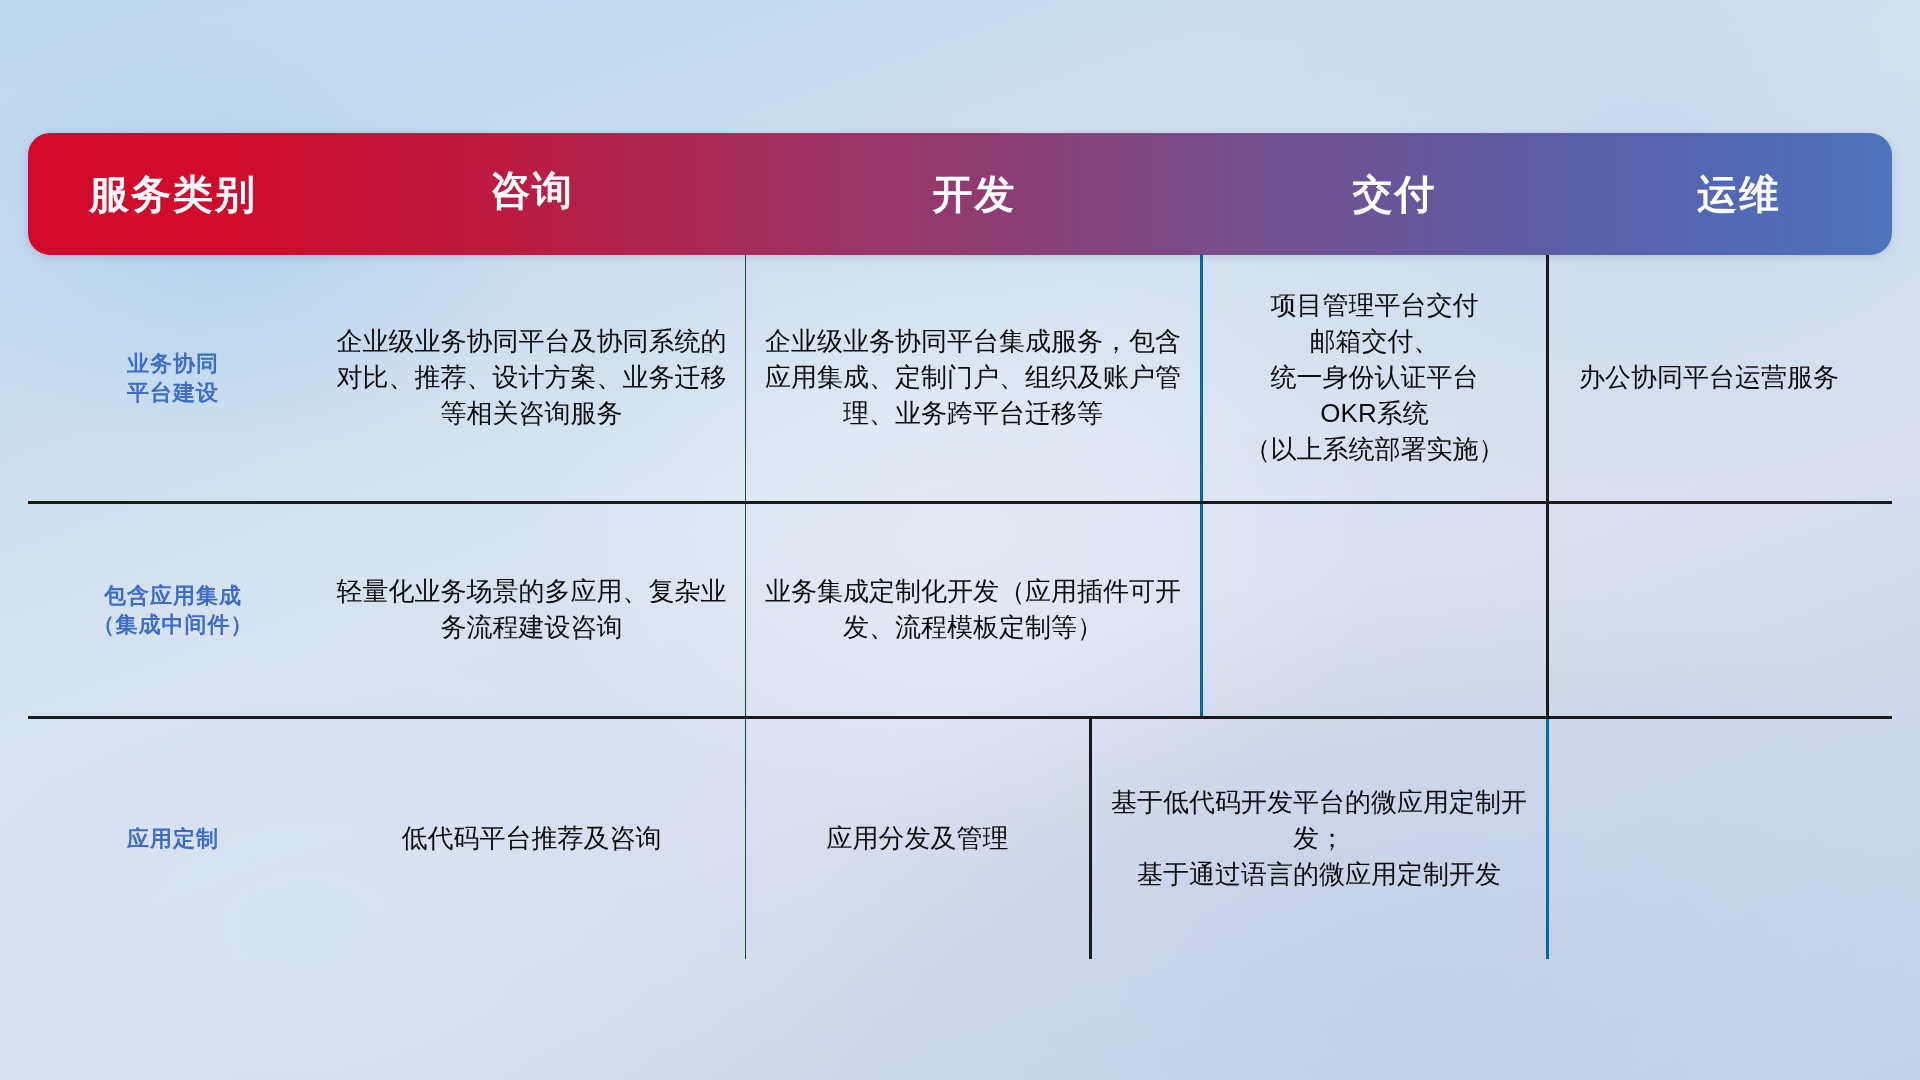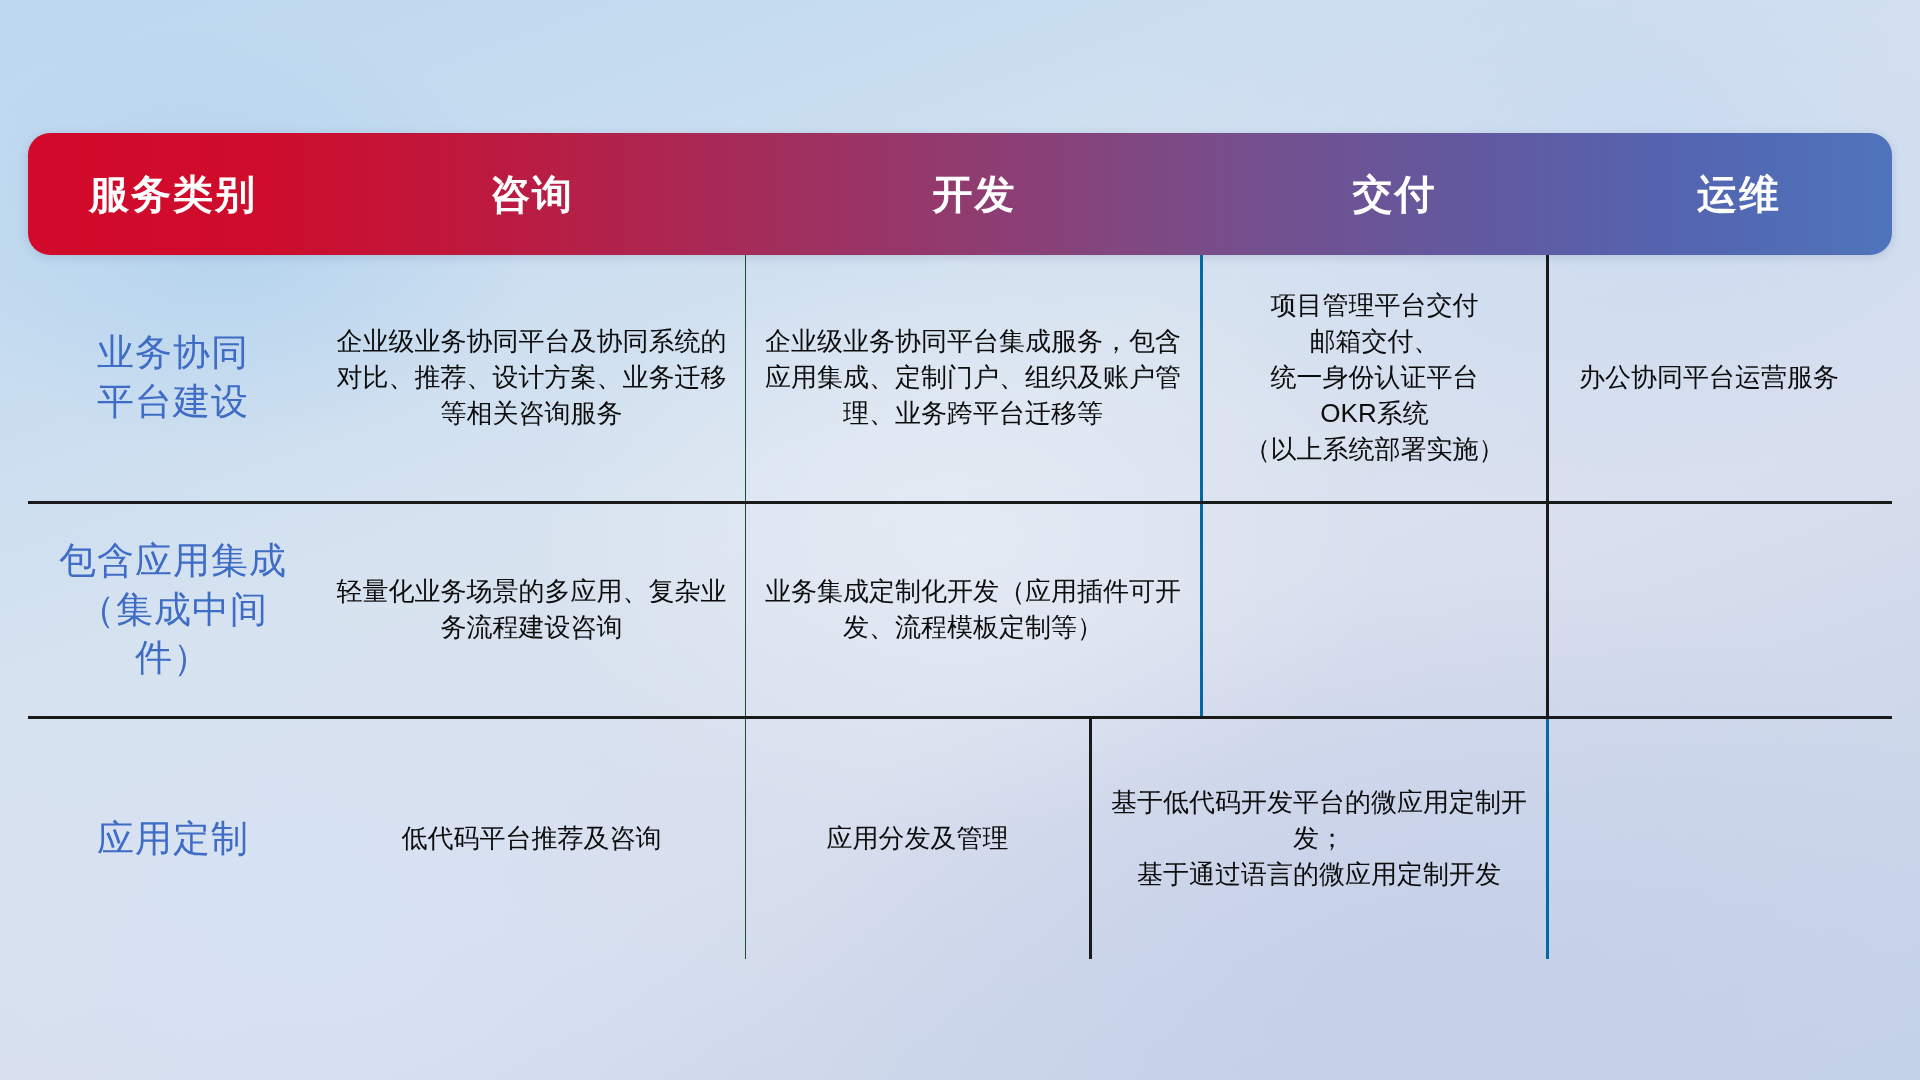--- a/index.html
+++ b/index.html
@@ -67,21 +67,21 @@
     color: #ffffff;
     font-size: 40px;
     font-weight: bold;
     letter-spacing: 2px;
     text-align: center;
     line-height: 1;
     white-space: nowrap;
     user-select: none;
   }
   .hcell.c0 { width: 290px; }
-  .hcell.c1 { width: 428px; }
+  .hcell.c1 { width: 428px; font-family: Liberation Mono, monospace; }
   .hcell.c2 { width: 457px; }
   .hcell.c3 { width: 383px; }
   .hcell.c4 { width: 306px; }
 
   
   #table-body {
     position: relative;
     width: 100%;
   }
   .trow {
@@ -104,22 +104,22 @@
     color: #0d0d0d;
   }
   .cell.c0 { width: 290px; }
   .cell.c1 { width: 428px; border-right: 1px solid #14532d; }
   .cell.c2 { width: 457px; border-right: 3px solid #0369a1; }
   .cell.c3 { width: 346px; border-right: 3px solid #1a1a1a; justify-content: center; }
   .cell.c4 { width: 306px; padding-left: 28px; }
 
   .cat {
     color: #3f6cc4;
-    font-weight: normal;
-    font-size: 37px;
+    font-weight: bold;
+    font-size: 22px;
     line-height: 1.32;
     letter-spacing: 1px;
   }
 
   .row1 { height: 246px; }
   .row2 { height: 212px; }
   .row3 { height: 240px; }
 
   .txt { white-space: pre-line; }
 </style>

